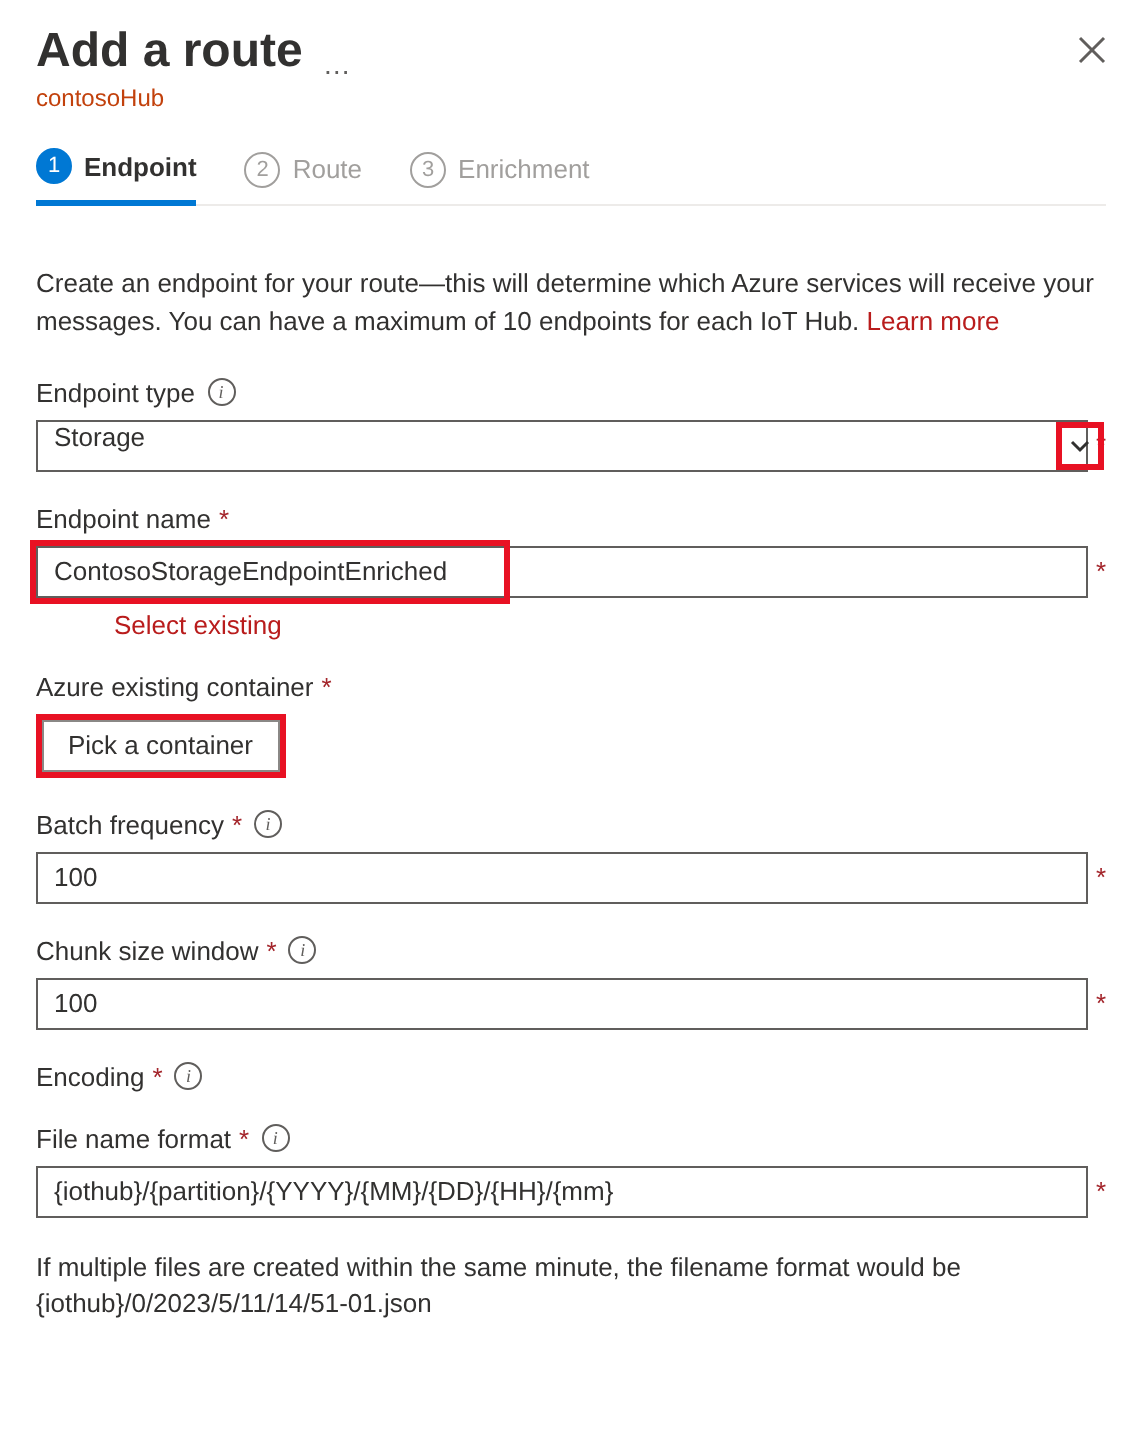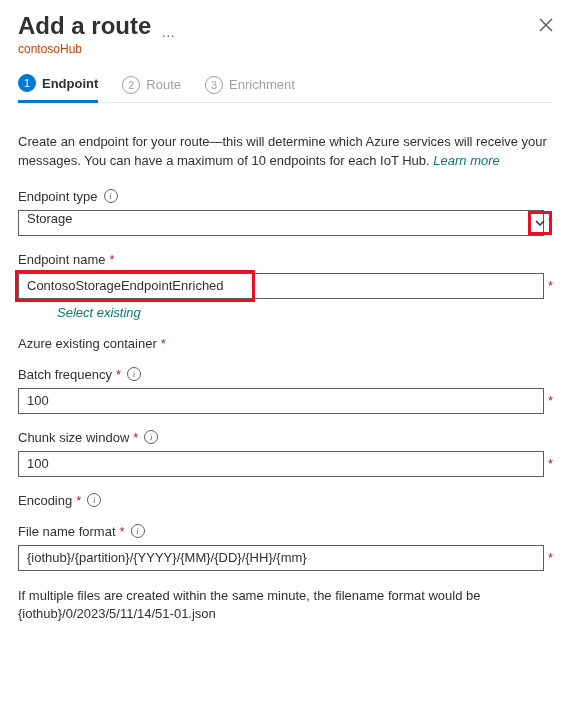--- a/index.html
+++ b/index.html
@@ -94,24 +94,23 @@
       margin-top: -1px;
       margin-bottom: 30px;
     }
     .intro-text {
       font-size: 13px;
       line-height: 1.45;
       color: #323130;
       margin-bottom: 18px;
     }
     .link {
-      color: #0f766e;
+      color: #b91c1c;
       text-decoration: none;
       cursor: pointer;
-      font-style: italic;
     }
     .field-group {
       margin-bottom: 16px;
     }
     .field-label-row {
       display: flex;
       align-items: center;
       gap: 6px;
       margin-bottom: 6px;
     }
@@ -309,20 +308,23 @@
   <div style="margin-top:6px;margin-left:39px;">
     <a class="link">Select existing</a>
   </div>
 </div>
 
 <div class="field-group">
   <div class="field-label-row">
     <span class="field-label">Azure existing container</span>
     <span class="req">*</span>
   </div>
+  <span class="hl-red-wrap">
+    <button class="pick-btn">Pick a container</button>
+  </span>
 </div>
 
 <div class="field-group">
   <div class="field-label-row">
     <span class="field-label">Batch frequency</span>
     <span class="req">*</span>
     <span class="info-icon">i</span>
   </div>
   <div class="input-row">
     <input class="text-input" value="100" style="">

